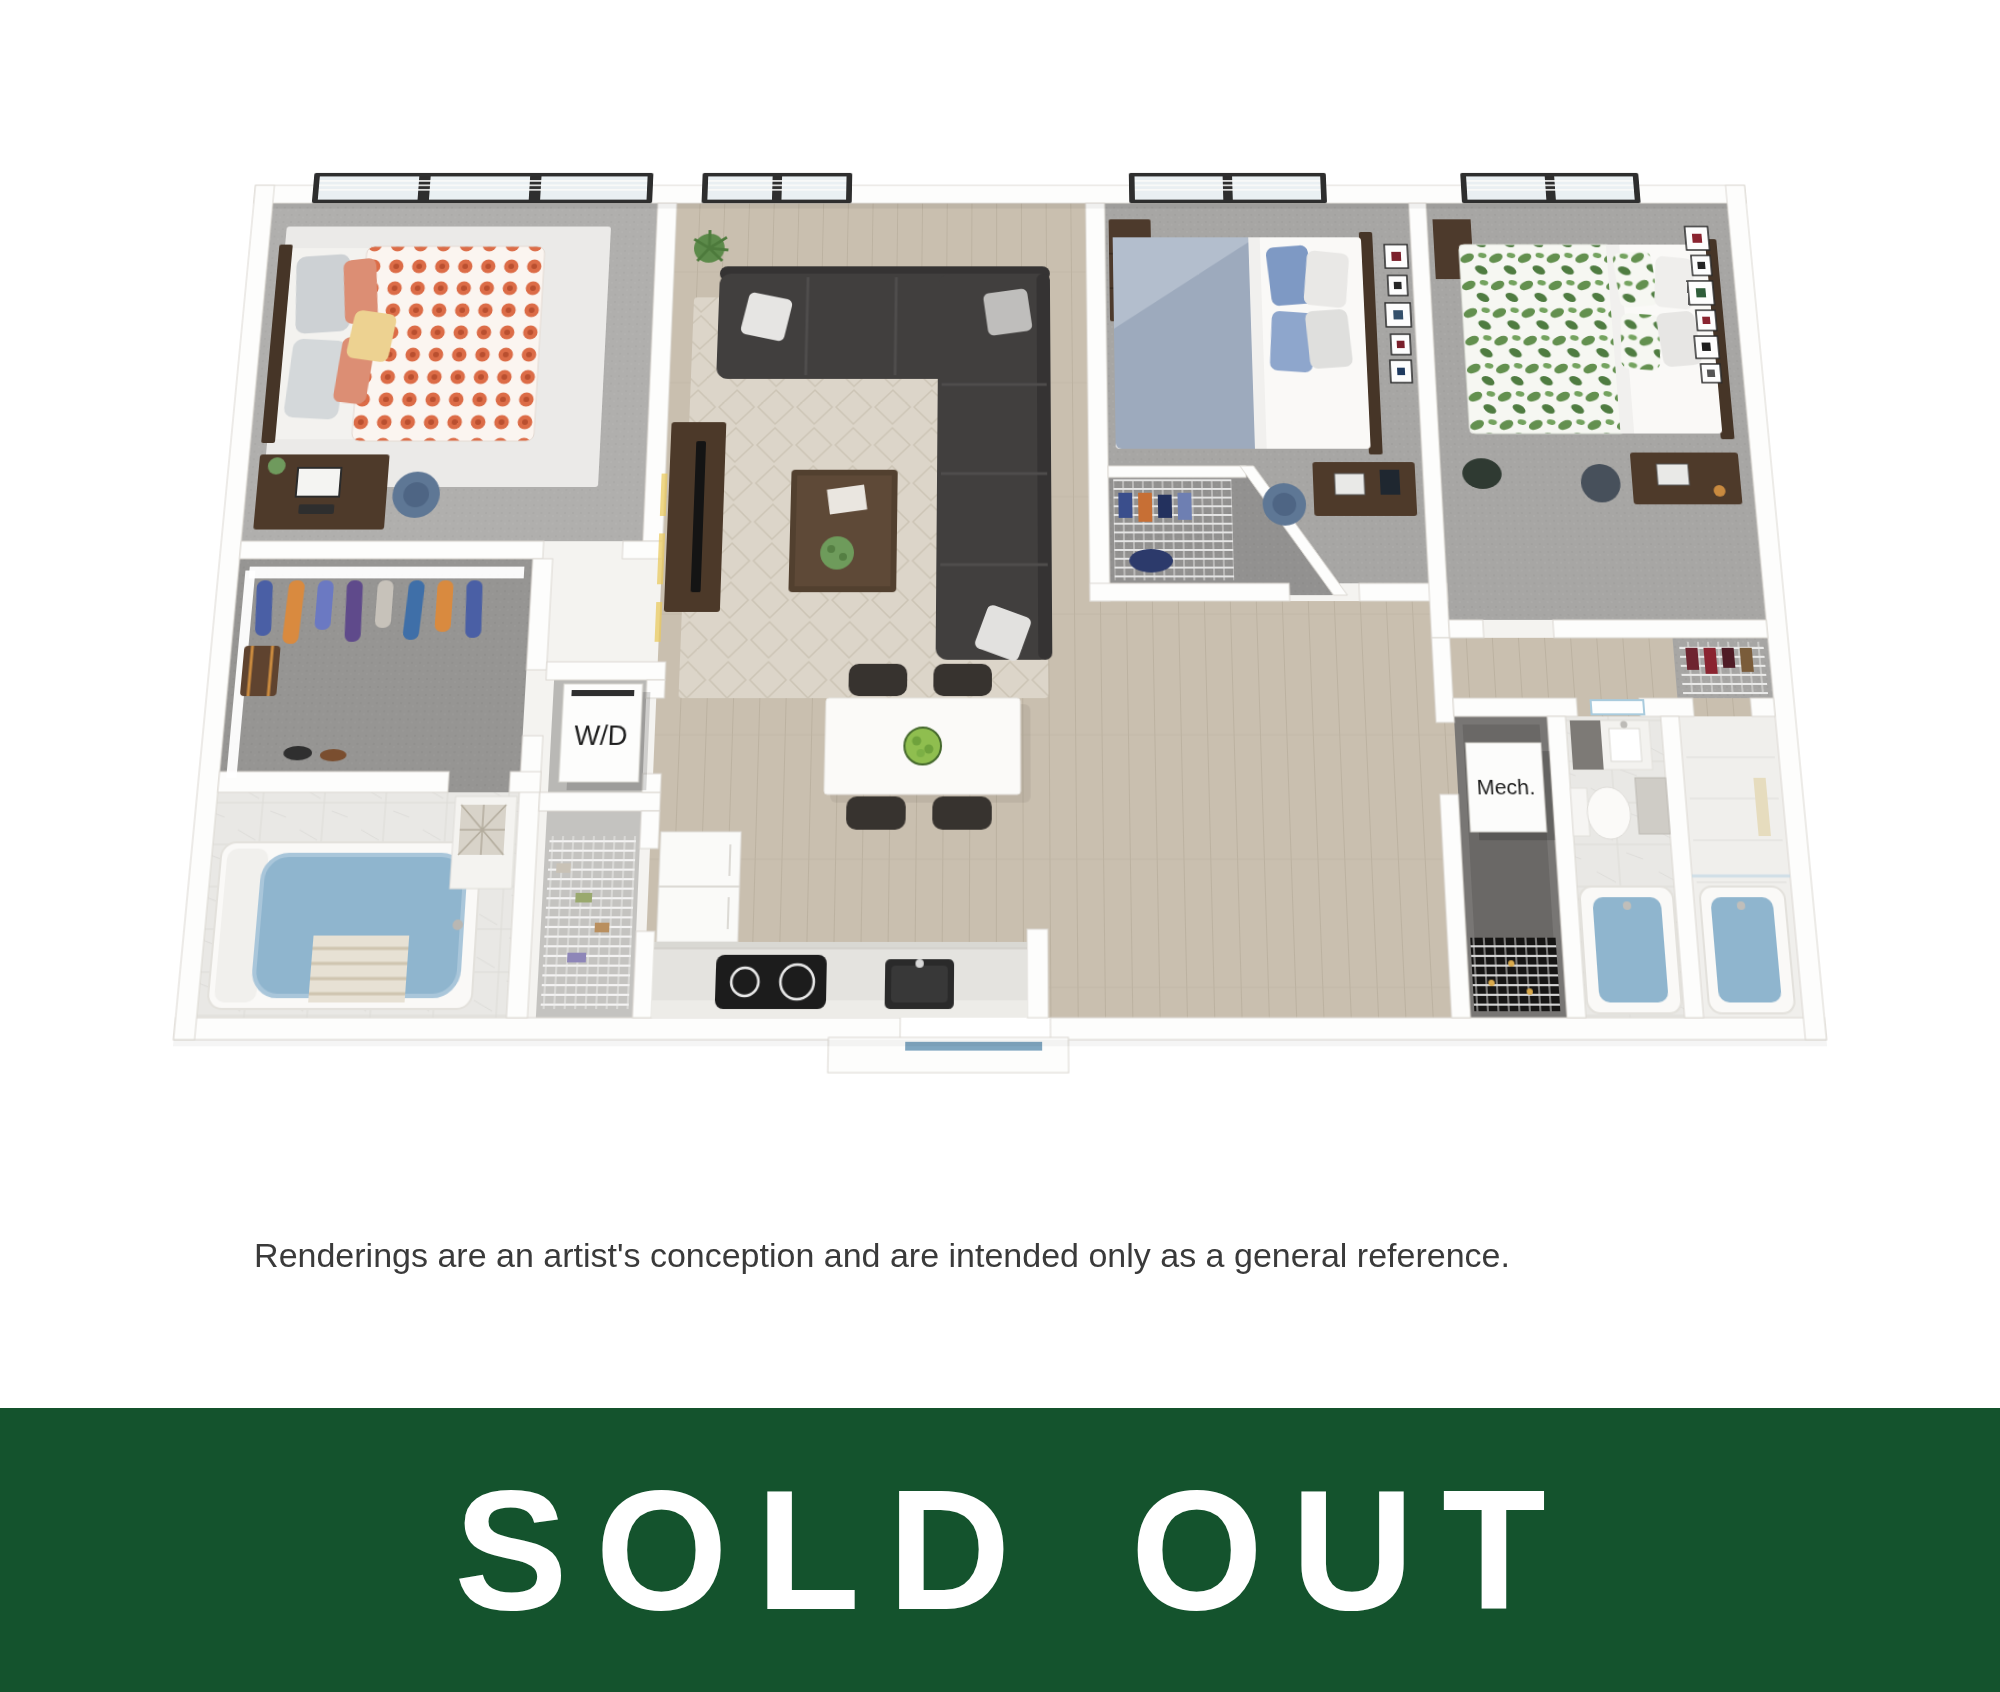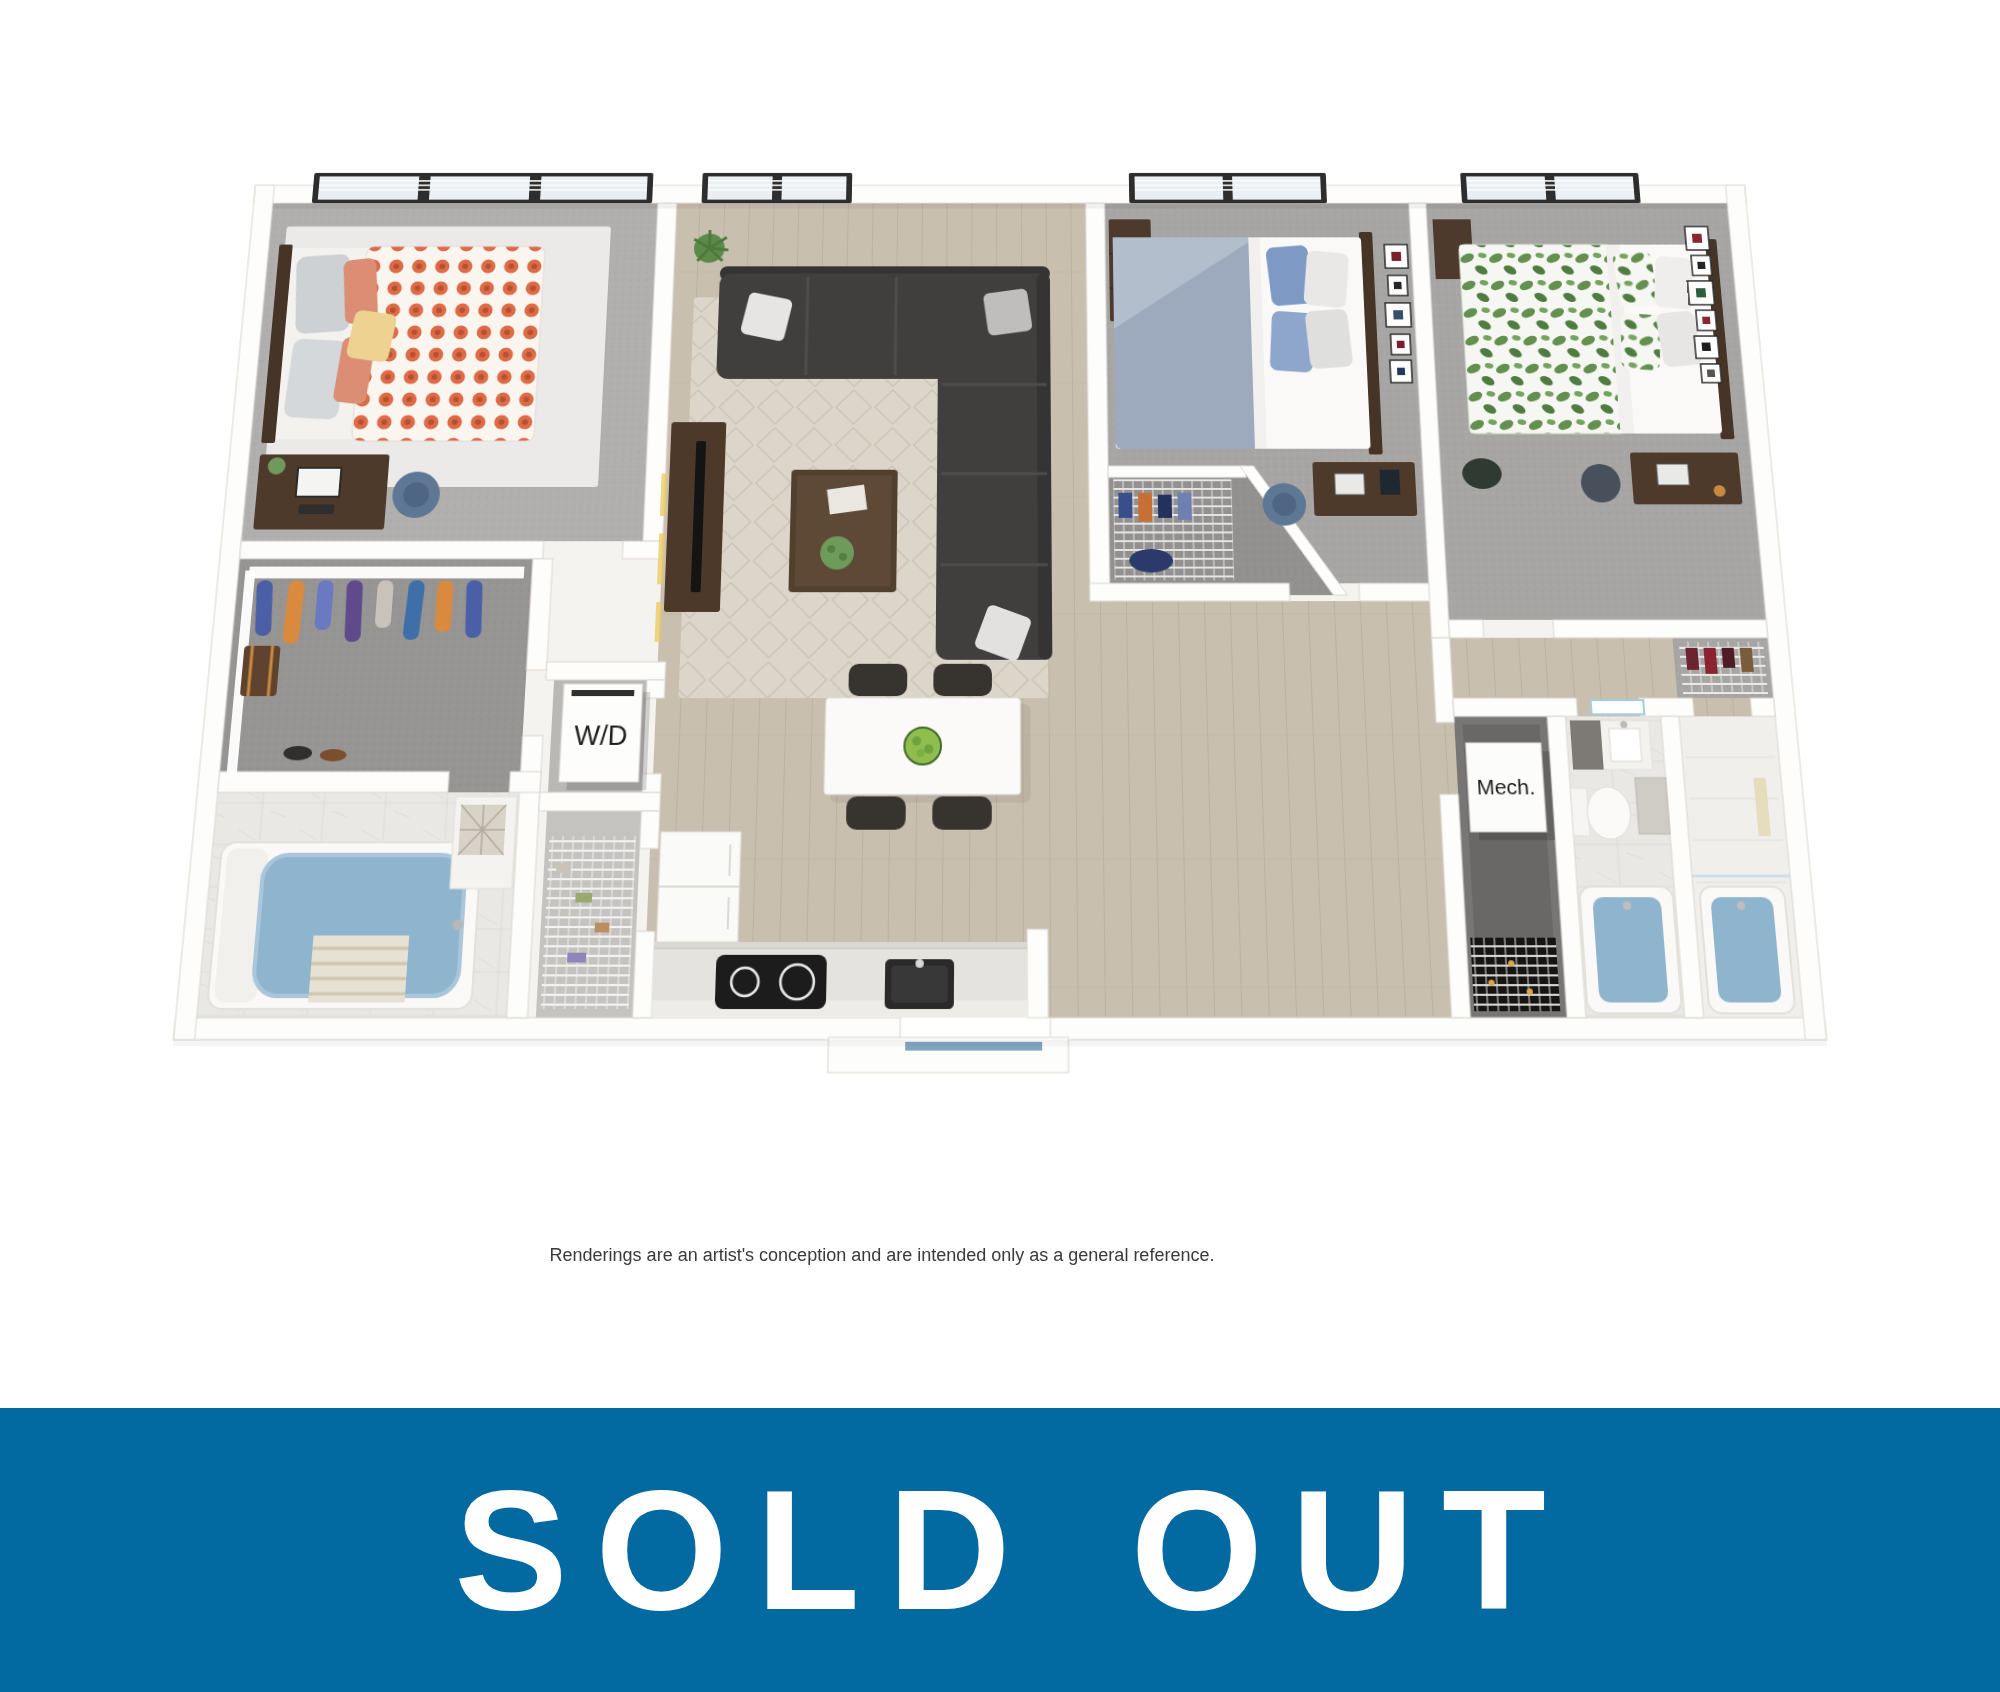--- a/index.html
+++ b/index.html
@@ -8,21 +8,21 @@
     background:#ffffff; font-family:"Liberation Sans", sans-serif;
   }
   .plan-wrap {
     position:absolute; left:190px; top:140px; width:1620px; height:935px;
     transform: perspective(1150px) rotateX(8deg);
     transform-origin:50% 50%;
   }
   .plan-wrap svg { display:block; width:1620px; height:935px; }
   .disclaimer {
     position:absolute; left:0; top:1236px; width:1764px; text-align:center;
-    font-size:18px; line-height:38px; color:#3a3a3a;
+    font-size:34px; line-height:38px; color:#3a3a3a;
   }
   .disclaimer p { margin:0; }
   .banner {
     position:absolute; left:0; top:1408px; width:2000px; height:284px;
     background:#FAA38A; display:flex; align-items:center; justify-content:center;
   }
   .banner .banner-text {
     color:#ffffff; font-size:170px; font-weight:bold;
     letter-spacing:0.165em; margin-right:-0.165em; word-spacing:0.10em;
     white-space:nowrap;
@@ -400,17 +400,17 @@
       </g>
 
       <rect x="25" y="882" width="1570" height="6" fill="#000000" opacity="0.04"></rect>
     </svg>
   </div>
 
   <div class="disclaimer">
     <p>Renderings are an artist's conception and are intended only as a general reference.</p>
   </div>
 
-  <div class="banner" style="background-color: #0369a1;">
+  <div class="banner" style="background-color: #14532d;">
     <span class="banner-text" style="color: rgb(255, 255, 255);">SOLD OUT</span>
   </div>
 
 </div>
 
 </body></html>

